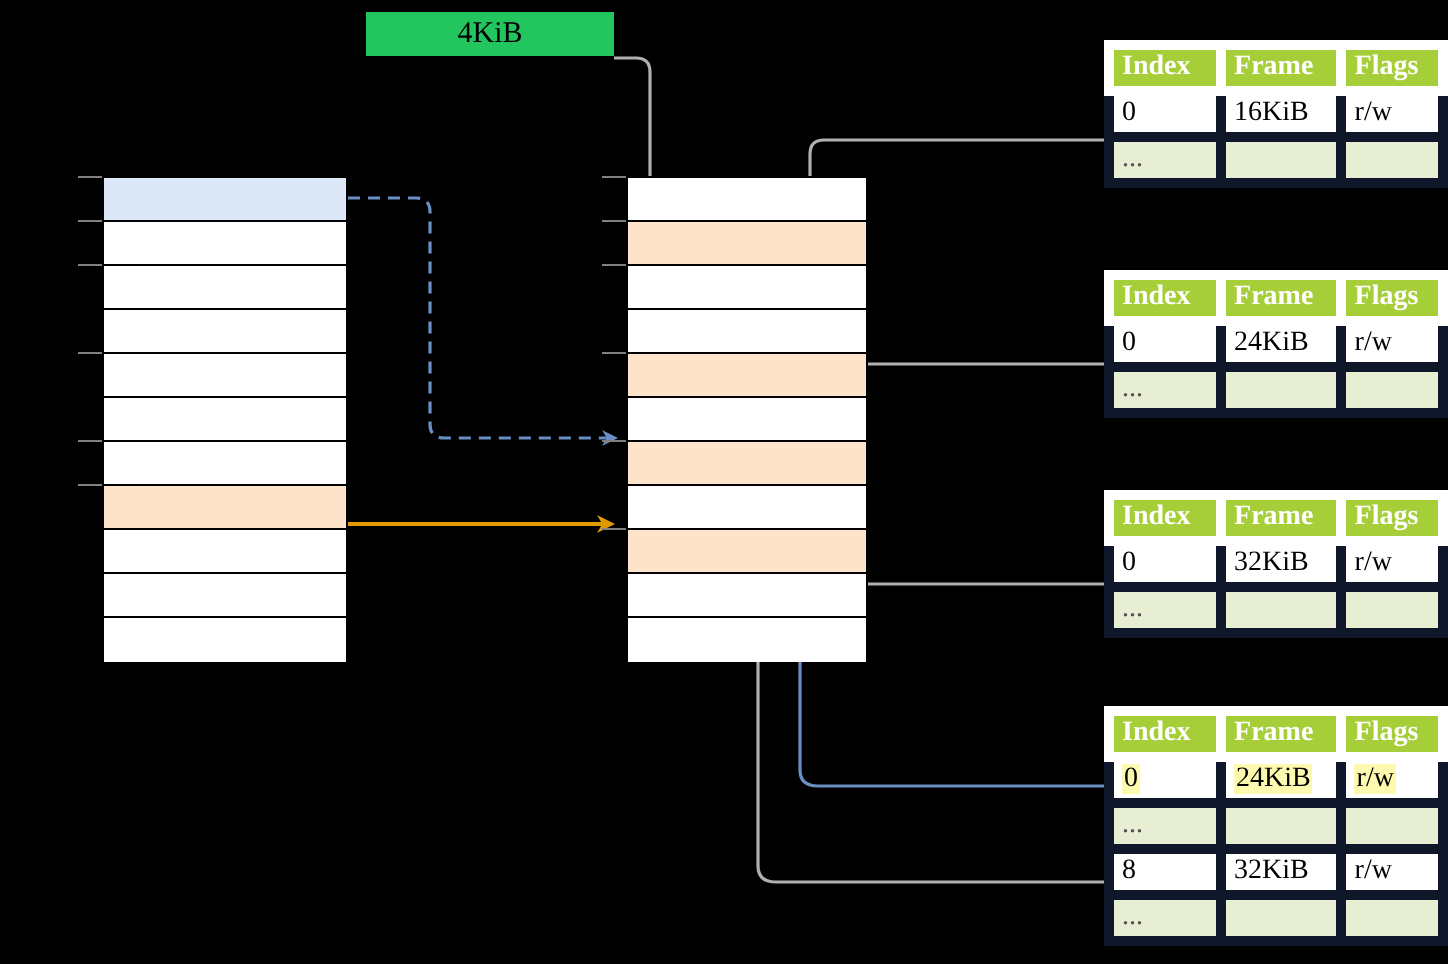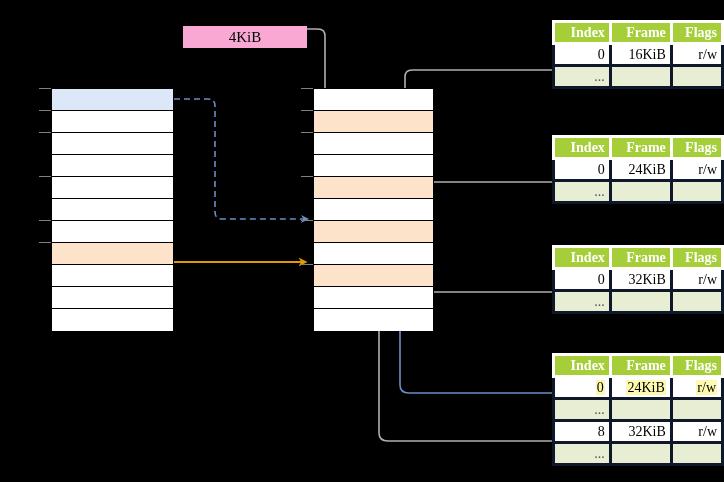--- a/index.html
+++ b/index.html
@@ -46,45 +46,45 @@
     position: absolute;
     width: 12px;
     height: 0;
     border-top: 1px solid #808080;
   }
 
   
   #size-label {
     position: absolute;
     left: 183px;
-    top: 26px;
+    top: 6px;
     width: 124px;
     height: 22px;
-    background: #f9a8d4;
+    background: #22c55e;
     color: #000000;
     font-size: 15px;
     line-height: 22px;
     text-align: center;
     box-sizing: border-box;
   }
 
   
   .ptable {
     position: absolute;
     border-collapse: collapse;
     background: #ffffff;
     font-size: 14px;
     color: #000000;
   }
   .ptable th, .ptable td {
-    border: 3px solid #0f172a;
+    border: 5px solid #0f172a;
     padding: 1px 4px;
     height: 22px;
     box-sizing: border-box;
-    text-align: right;
+    text-align: left;
     font-weight: normal;
     white-space: nowrap;
   }
   .ptable th {
     background: #a6ce39;
     color: #ffffff;
     font-weight: bold;
     border-color: #ffffff;
   }
   .ptable td { background: #ffffff; }

